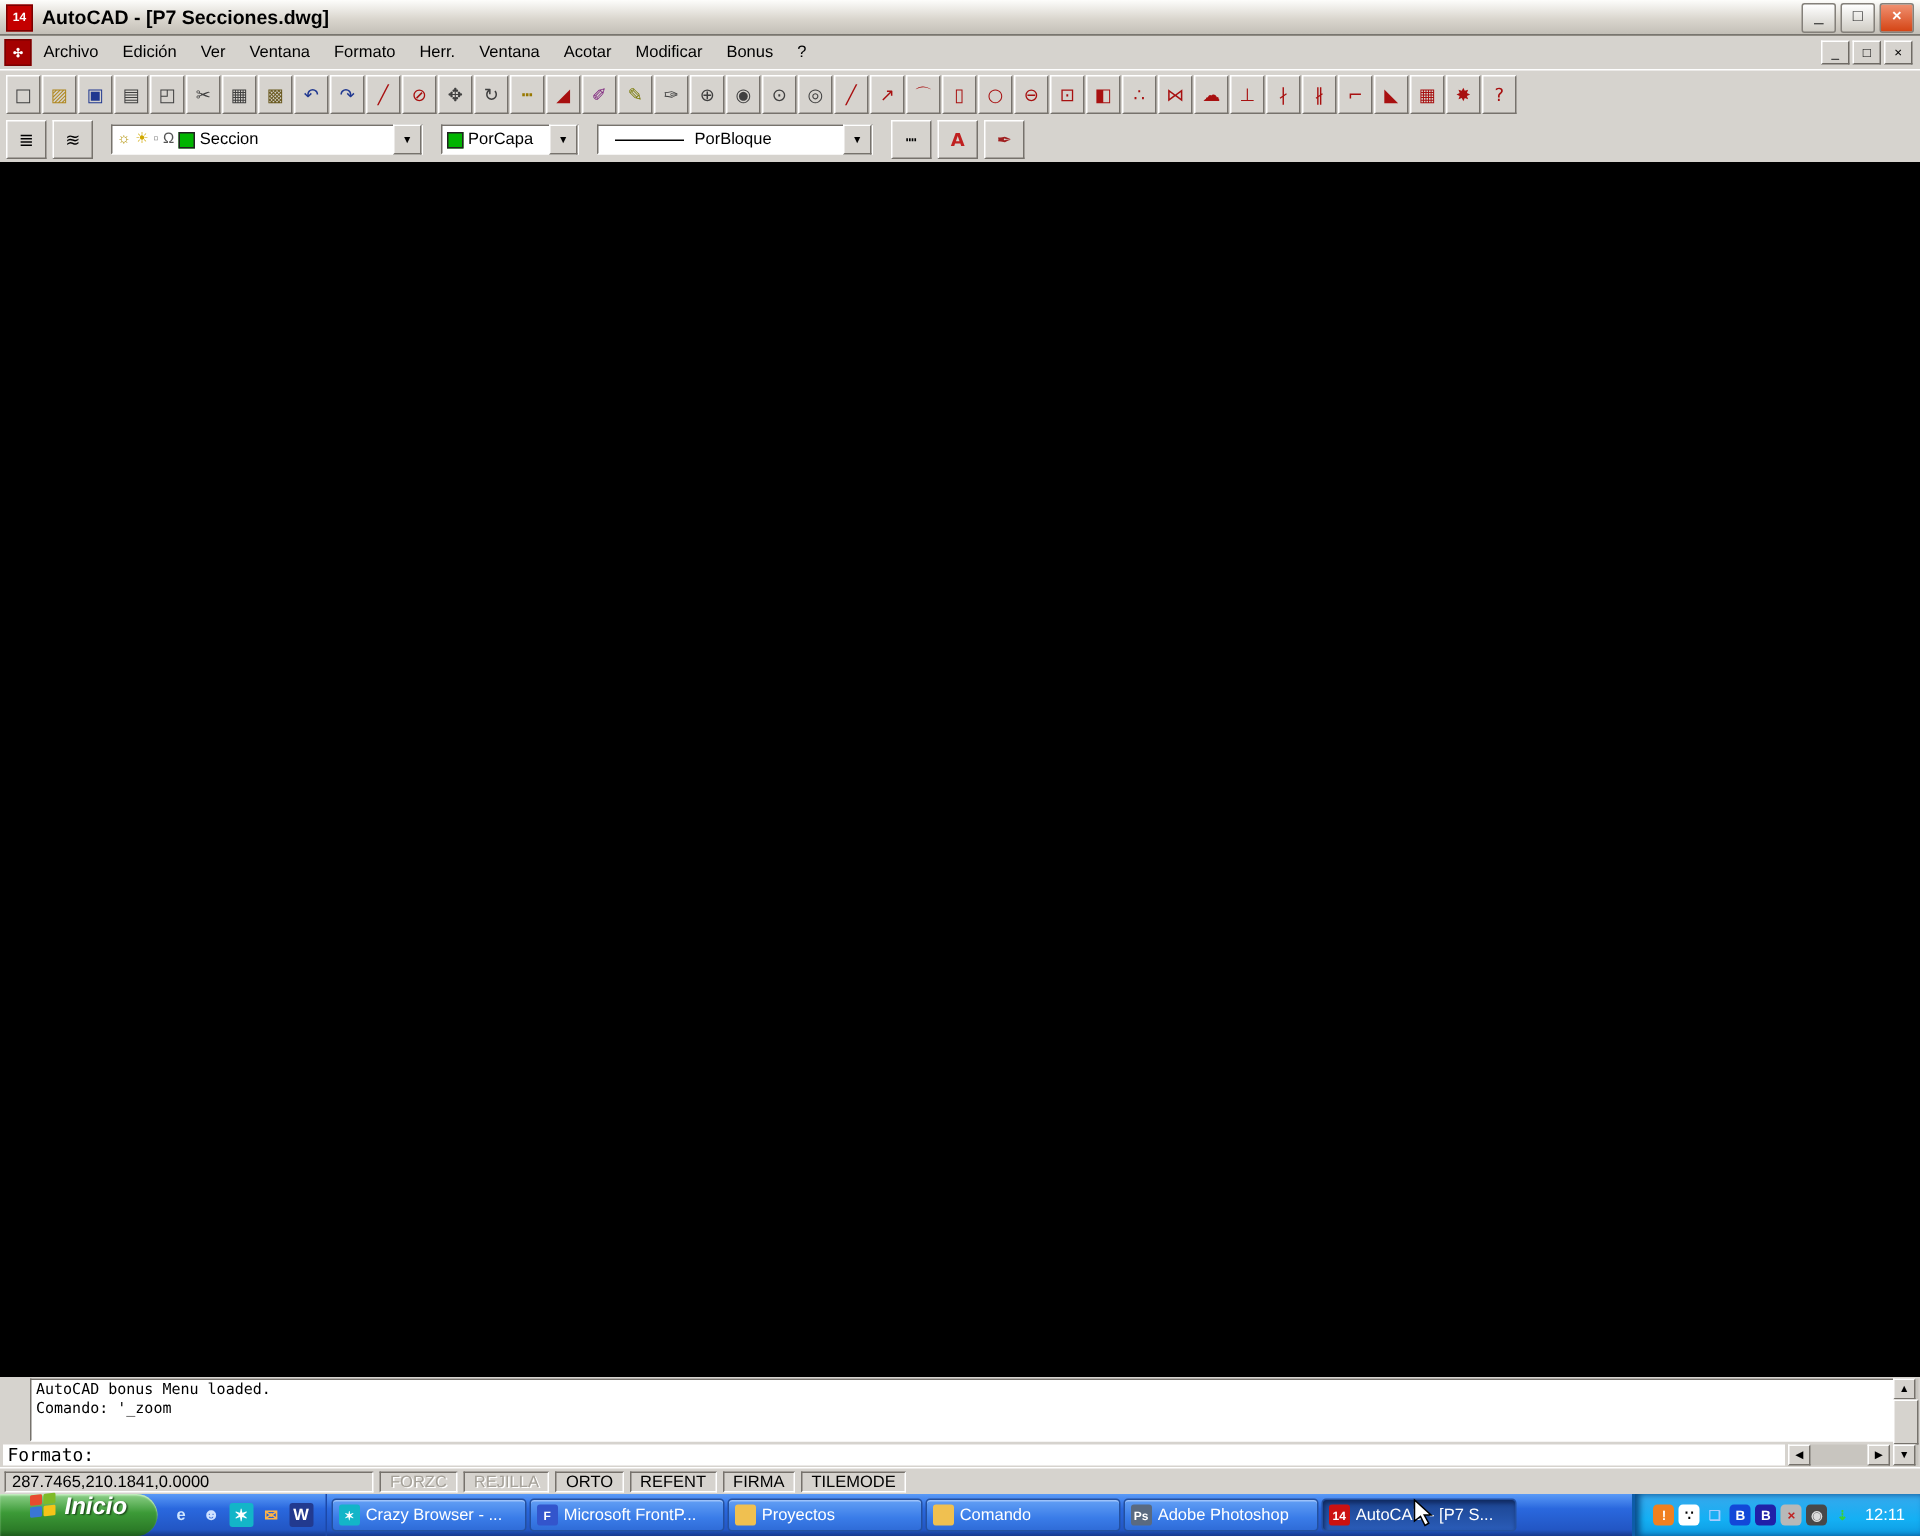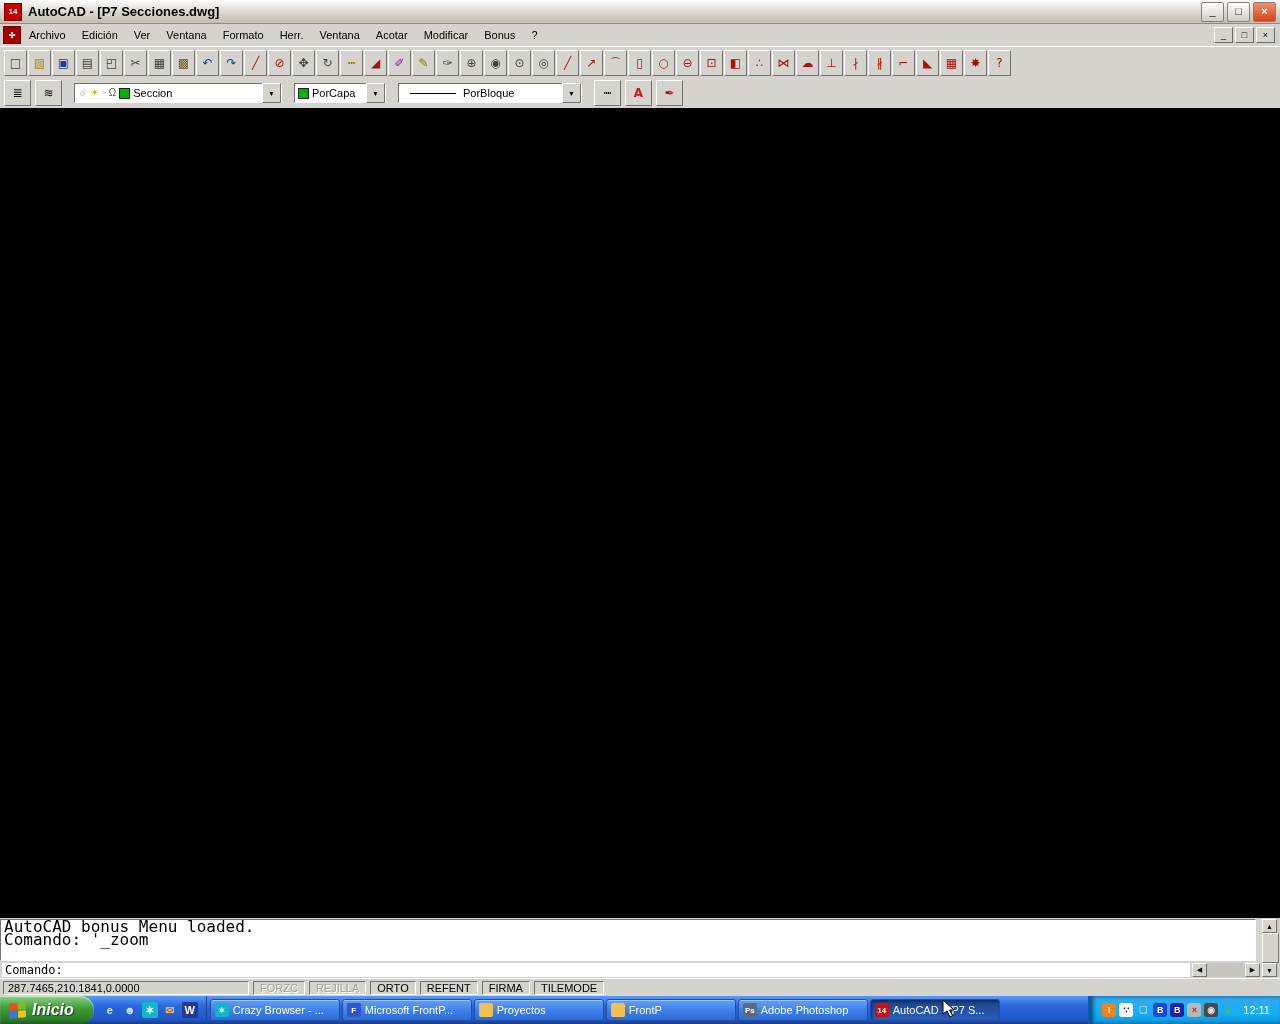--- a/index.html
+++ b/index.html
@@ -34,46 +34,46 @@
     display:flex;align-items:center;font-size:11px;color:#000;padding-left:3px;box-sizing:border-box;gap:3px}
   .combo .arrowbtn{width:17px;height:18px;margin-left:auto;background:#d6d3ce;border:1px solid;
     border-color:#fff #76726c #76726c #fff;font-size:7px;display:flex;align-items:center;justify-content:center;color:#000}
   .chip{width:9px;height:9px;background:#00b400;border:1px solid #222;flex:none}
   .cicon{font-size:10px;line-height:1}
   .ltline{display:inline-block;width:46px;height:1px;background:#000;margin:0 4px 0 8px}
   
   .drawwrap{position:absolute;top:108px;left:0;width:1280px;height:810px;background:#000}
   
   .cmdarea{position:absolute;top:918px;left:0;width:1280px;height:60px;background:#d6d3ce}
-  .cmdhist{position:absolute;left:0;top:1px;width:1256px;height:42px;background:#fff;
+  .cmdhist{position:absolute;left:20px;top:1px;width:1256px;height:42px;background:#fff;
     border:1px solid;border-color:#76726c #fff #fff #76726c;box-sizing:border-box;
-    font-family:"DejaVu Sans Mono",monospace;font-size:16px;line-height:13px;color:#000;padding:0 3px;overflow:hidden}
+    font-family:"DejaVu Sans Mono",monospace;font-size:10px;line-height:13px;color:#000;padding:0 3px;overflow:hidden}
   .cmdprompt{position:absolute;left:2px;top:45px;width:1188px;height:14px;background:#fff;
     font-family:"DejaVu Sans Mono",monospace;font-size:12px;line-height:14px;color:#000;padding:0 3px;box-sizing:border-box}
   .vsb{position:absolute;right:1px;top:1px;width:17px;height:58px;background:#c8c5bf;
     display:flex;flex-direction:column;justify-content:space-between}
   .hsb{position:absolute;right:20px;top:45px;width:68px;height:14px;background:#c8c5bf;
     display:flex;justify-content:space-between}
   .sbtn{width:15px;height:14px;background:#d6d3ce;border:1px solid;border-color:#fff #76726c #76726c #fff;
     font-size:7px;display:flex;align-items:center;justify-content:center;color:#000;box-sizing:border-box}
   .sthumb{flex:1;background:#d6d3ce;border:1px solid;border-color:#fff #76726c #76726c #fff;margin:0}
   
   .statusbar{position:absolute;top:978px;left:0;width:1280px;height:18px;background:#d6d3ce;
     display:flex;align-items:center;gap:4px;padding:0 3px;box-sizing:border-box;border-top:1px solid #fff}
   .coords{width:246px;height:14px;border:1px solid;border-color:#76726c #fff #fff #76726c;
     font-size:11px;line-height:13px;padding-left:4px;color:#000;box-sizing:border-box}
   .sb-toggle{height:14px;border:1px solid;border-color:#76726c #fff #fff #76726c;
     font-size:11px;line-height:13px;padding:0 6px;color:#000;box-sizing:border-box}
   .sb-toggle.off{color:#a5a199;text-shadow:1px 1px 0 #fff}
   
   .taskbar{position:absolute;top:996px;left:0;width:1280px;height:28px;
     background:linear-gradient(#5a9af7,#2a68de 35%,#2256c4 85%,#17398c);display:flex;align-items:stretch}
-  .start{height:28px;padding:0 20px 0 9px;border-radius:0 14px 14px 0;
+  .start{height:28px;padding:0 20px 0 20px;border-radius:0 14px 14px 0;
     background:linear-gradient(#8ed18a,#3c9a37 45%,#2c7c28 85%,#1e5c1c);
-    color:#fff;font-style:italic;font-weight:bold;font-size:16px;display:flex;align-items:center;gap:6px;
+    color:#fff;font-style:italic;font-weight:bold;font-size:16px;display:flex;align-items:flex-start;gap:6px;
     text-shadow:1px 1px 1px #1c4a1a;box-shadow:inset 0 1px 1px #c8eec4}
   .flag{width:17px;height:15px;display:grid;grid-template-columns:8px 8px;grid-template-rows:7px 7px;gap:1px;transform:skewY(-6deg)}
   .flag span{border-radius:1px}
   .ql{display:flex;align-items:center;gap:4px;padding:0 8px;border-right:1px solid #1c48a8}
   .qlic{width:16px;height:16px;border-radius:2px;font-size:11px;font-weight:bold;
     display:flex;align-items:center;justify-content:center}
   .tasks{display:flex;align-items:center;gap:2px;padding:0 3px}
   .task{width:130px;height:22px;background:linear-gradient(#63a0f5,#3a7ce8 60%,#2f6cd8);
     border:1px solid #24509f;border-radius:3px;color:#fff;font-size:11px;
     display:flex;align-items:center;gap:4px;padding:0 4px;box-sizing:border-box;
@@ -615,21 +615,21 @@
     <text x="146" y="862" font-size="15" fill="#ffffff" stroke="none">X</text>
   </polygon></polygon></g>
 
 </div>
 
 <div class="cmdarea">
   <div class="cmdhist" id="cmd-hist">
       <div class="cmd-line">AutoCAD bonus Menu loaded.</div>
       <div class="cmd-line">Comando: '_zoom</div>
     </div>
-  <div class="cmdprompt">Comando:</div>
+  <div class="cmdprompt">Formato:</div>
   <div class="vsb">
     <div class="sbtn">▲</div>
     <div class="sthumb"></div>
     <div class="sbtn">▼</div>
   </div>
   <div class="hsb">
     <div class="sbtn">◀</div>
     <div class="sbtn">▶</div>
   </div>
 </div>
@@ -671,21 +671,21 @@
       <div class="task">
         <span class="ticon" style="background: rgb(51, 85, 204);">F</span>
         <span class="tlabel">Microsoft FrontP...</span>
       </div>
       <div class="task">
         <span class="ticon" style="background: rgb(240, 192, 80);"></span>
         <span class="tlabel">Proyectos</span>
       </div>
       <div class="task">
         <span class="ticon" style="background: rgb(240, 192, 80);"></span>
-        <span class="tlabel">FrontP</span>
+        <span class="tlabel">Comando</span>
       </div>
       <div class="task">
         <span class="ticon" style="background: rgb(90, 106, 128);">Ps</span>
         <span class="tlabel">Adobe Photoshop</span>
       </div>
       <div class="task active">
         <span class="ticon" style="background: rgb(204, 17, 17);">14</span>
         <span class="tlabel">AutoCAD - [P7 S...</span>
       </div>
     </div>

